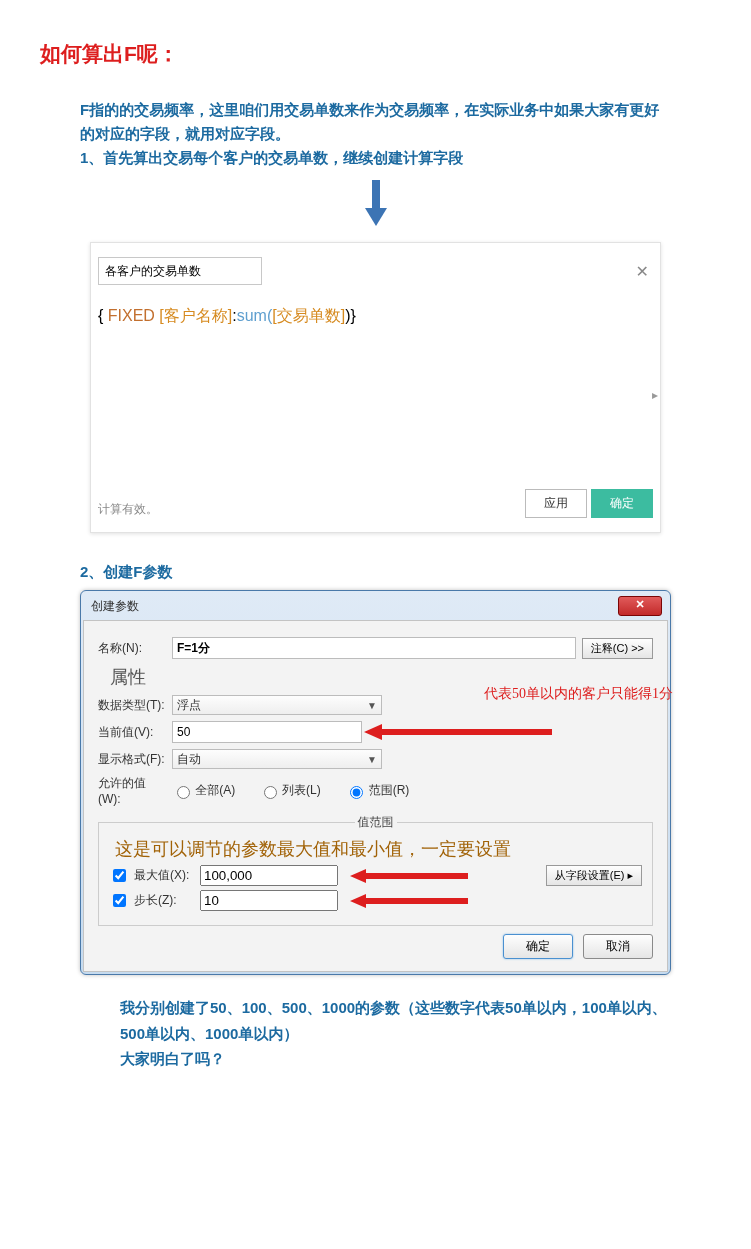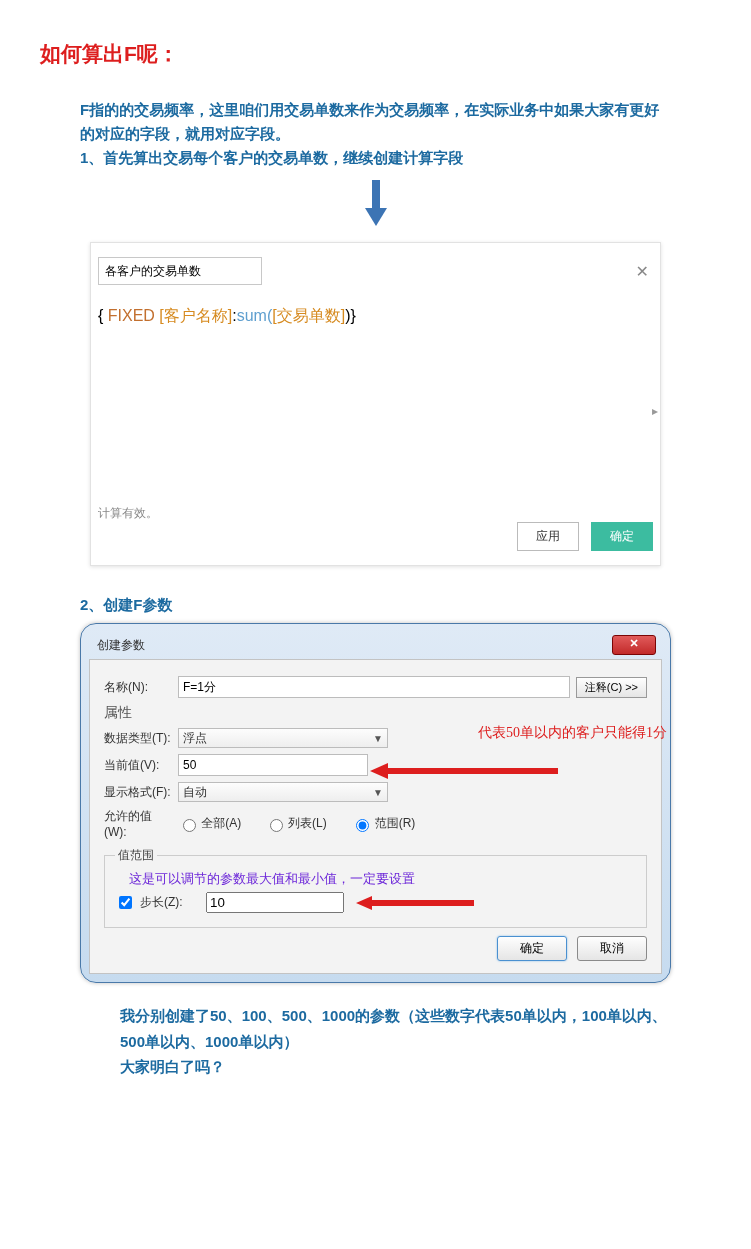--- a/index.html
+++ b/index.html
@@ -71,30 +71,29 @@
   .calc-body .fld2 { color: #d68a1f; }
   .calc-body .sum { color: #5f9fcf; }
   .calc-side-arrow {
     position: absolute;
     right: 2px;
     top: 50%;
     color: #999;
     font-size: 12px;
   }
   .calc-footer {
-    margin-top: 52px;
-    display: flex;
-    align-items: flex-start;
-    flex-direction: column;
+    margin-top: 36px;
+    display: flex;
+    align-items: flex-end;
   }
   .calc-valid {
     color: #888;
     font-size: 12px;
   }
-  .calc-btns { margin-left: auto; display: flex; gap: 12px; }
+  .calc-btns { margin-left: auto; display: flex; gap: 4px; }
   .btn-apply {
     border: 1px solid #bbb;
     background: #fff;
     color: #333;
     font-size: 12px;
     padding: 5px 18px;
     cursor: pointer;
   }
   .btn-ok {
     border: 1px solid #3cbca0;
@@ -109,24 +108,24 @@
     color: #1c6aa0;
     font-weight: bold;
     font-size: 15px;
     margin: 28px 40px 8px 40px;
   }
 
   
   .win7-frame {
     margin: 4px 40px 20px 40px;
     border: 1px solid #4a79a9;
-    border-radius: 16px;
+    border-radius: 6px;
     background: linear-gradient(#dfeaf6, #c6dbef);
     box-shadow: 0 0 4px rgba(0,0,0,0.25);
-    padding: 8px;
+    padding: 2px;
     position: relative;
   }
   .win7-title {
     display: flex;
     align-items: center;
     padding: 3px 6px 4px 8px;
     font-size: 12px;
     color: #333;
   }
   .win7-close {
@@ -159,32 +158,32 @@
   .row label {
     width: 68px;
     text-align: left;
   }
   .row input[type=text] {
     height: 18px;
     border: 1px solid #bcbcbc;
     padding: 1px 4px;
     font-size: 12px;
   }
-  .name-input { flex: 1; }
+  .name-input { flex: 1; font-weight: bold; }
   .btn-comment {
     border: 1px solid #999;
     background: linear-gradient(#fefefe, #e5e5e5);
     font-size: 11px;
     padding: 2px 8px;
     cursor: pointer;
   }
   .group-label {
     color: #555;
-    margin: 6px 0 2px 0;
-    font-size: 14px;
+    margin: 6px 0 2px 12px;
+    font-size: 18px;
   }
   .select-box {
     display: flex;
     align-items: center;
     border: 1px solid #bcbcbc;
     background: linear-gradient(#fdfdfd, #eee);
     height: 18px;
     padding: 0 4px;
     font-size: 12px;
     width: 200px;
@@ -195,25 +194,26 @@
   .radio-row input { vertical-align: middle; margin-right: 2px; }
   fieldset.range {
     border: 1px solid #ccc;
     margin: 8px 0 6px 0;
     padding: 6px 10px 10px 10px;
   }
   fieldset.range legend {
     font-size: 12px;
     color: #444;
     padding: 0 3px;
+    text-align: center;
   }
   .range-note {
-    color: #6d28d9;
-    font-size: 13px;
-    margin-left: 14px;
+    color: #a16207;
+    font-size: 18px;
+    margin-left: 6px;
   }
   .range-row {
     display: flex;
     align-items: center;
     margin: 4px 0;
     gap: 6px;
   }
   .range-row input[type=checkbox] { margin-right: 2px; }
   .range-row .rlabel { width: 60px; }
   .range-row input[type=text] { width: 130px; }
@@ -347,20 +347,29 @@
         <label><input type="radio" name="allow" style=""> <span>列表(L)</span></label>
         &nbsp;&nbsp;
         <label><input type="radio" name="allow" checked="" style=""> <span>范围(R)</span></label>
       </div>
 
       <fieldset class="range">
         <legend>值范围</legend>
         <div class="range-note">这是可以调节的参数最大值和最小值，一定要设置</div>
 
 
+        <div class="range-row" style="position:relative;">
+          <input type="checkbox" checked="" style="">
+          <span class="rlabel">最大值(X):</span>
+          <input type="text" value="100,000" style="">
+          <svg class="red-arrow" style="position:static; margin-left:6px;" width="120" height="20">
+            <polygon points="0,10 16,3 16,7 118,7 118,13 16,13 16,17" fill="#dd1e1e"></polygon>
+          </svg>
+          <div class="range-right"><button class="small-btn">从字段设置(E)  ▸</button></div>
+        </div>
 
         <div class="range-row">
           <input type="checkbox" checked="" style="">
           <span class="rlabel">步长(Z):</span>
           <input type="text" value="10" style="">
           <svg class="red-arrow" style="position:static; margin-left:6px;" width="120" height="20">
             <polygon points="0,10 16,3 16,7 118,7 118,13 16,13 16,17" fill="#dd1e1e"></polygon>
           </svg>
         </div>
       </fieldset>

